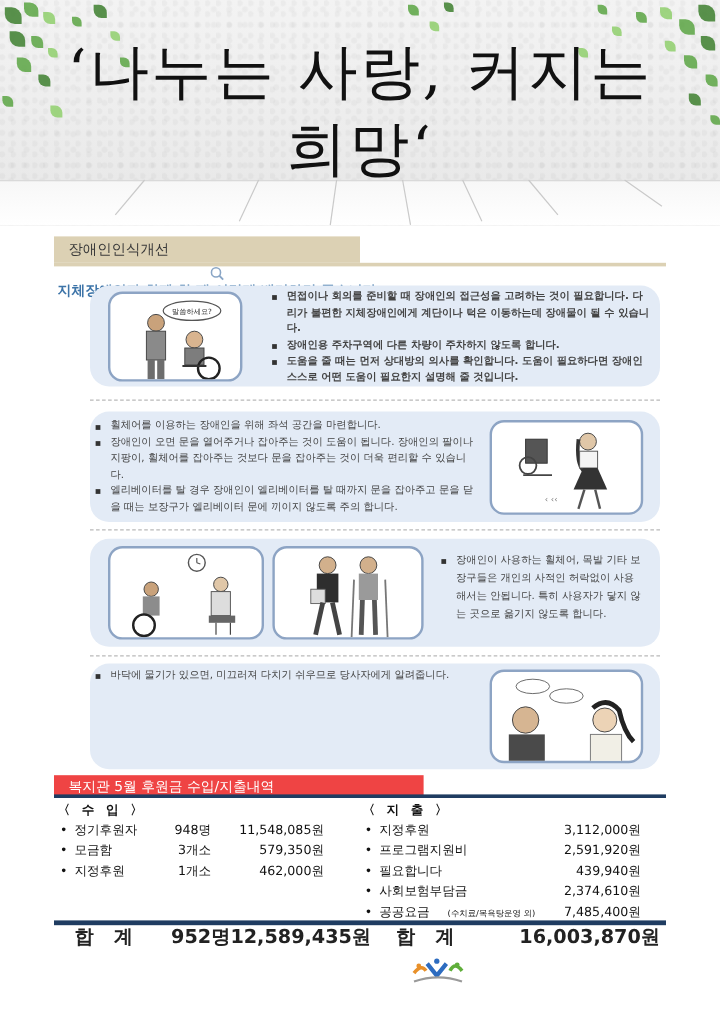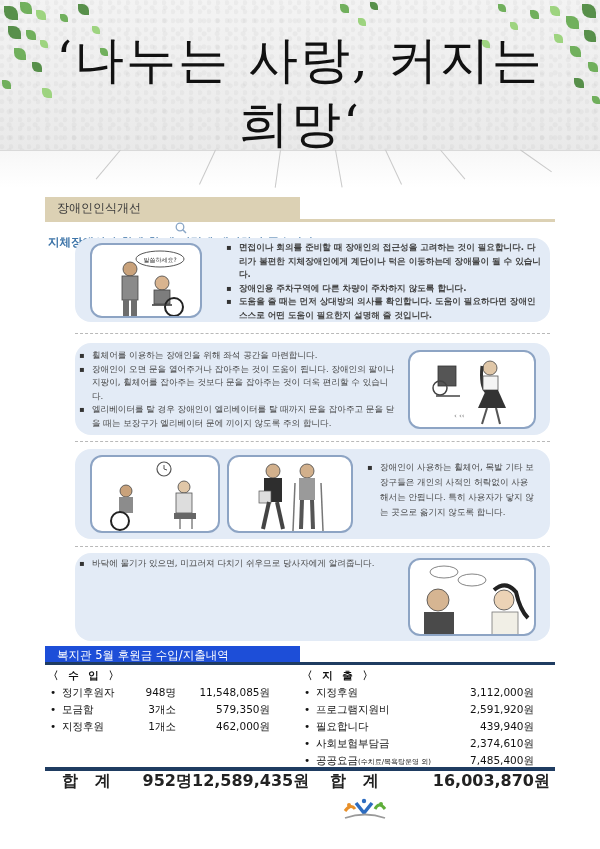--- a/index.html
+++ b/index.html
@@ -55,31 +55,31 @@
   }
   .pic {
     position: absolute; background: #ffffff; border: 2px solid #8da4c4; border-radius: 12px; overflow: hidden;
   }
   .tips { position: absolute; list-style: none; font-size: 8.6px; line-height: 13.6px; color: #444; }
   .tips li { position: relative; padding-left: 14px; }
   .tips li::before { content: "\25AA"; position: absolute; left: 1px; top: 0; font-size: 8px; color: #333; }
   .dotline { position: absolute; left: 75px; width: 475px; border-top: 1px dashed #b9b9b9; }
   
   .fin-bar {
-    position: absolute; left: 45px; top: 646px; width: 255px; height: 19px; background: #1d4ed8;
+    position: absolute; left: 45px; top: 646px; width: 308px; height: 19px; background: #ef4444;
     color: #ffffff; font-size: 11.5px; line-height: 19px; padding-left: 12px;
   }
   .fin-line { position: absolute; left: 45px; top: 662px; width: 510px; height: 3px; background: #1f3c61; }
   .fin-col { position: absolute; font-size: 10.5px; color: #111; }
   .fin-head { font-weight: bold; height: 17px; line-height: 17px; letter-spacing: 3px; }
   .fin-row { display: flex; height: 17px; line-height: 17px; white-space: nowrap; }
   .fin-row .b { width: 14px; text-align: left; padding-left: 2px; }
   .fin-row .b::before { content: "\2022"; }
   .fin-row .nm { flex: none; }
-  .fin-row .nm small { font-size: 7px; }
+  .fin-row .nm small { font-size: 7px; margin-left: 15px; }
   .fin-row .ct { text-align: right; }
   .fin-row .am { text-align: right; }
   .total-line { position: absolute; left: 45px; top: 767px; width: 510px; height: 4px; background: #1f3c61; }
   .total-row { position: absolute; top: 772px; font-size: 16px; font-weight: bold; height: 18px; line-height: 18px; display: flex; white-space: nowrap; }
   .logo { position: absolute; left: 343px; top: 795px; display: flex; align-items: center; gap: 8px; }
   .logo-text { font-size: 17px; font-weight: bold; color: #111; letter-spacing: 0.5px; }
 </style>
 </head>
 <body>
 

